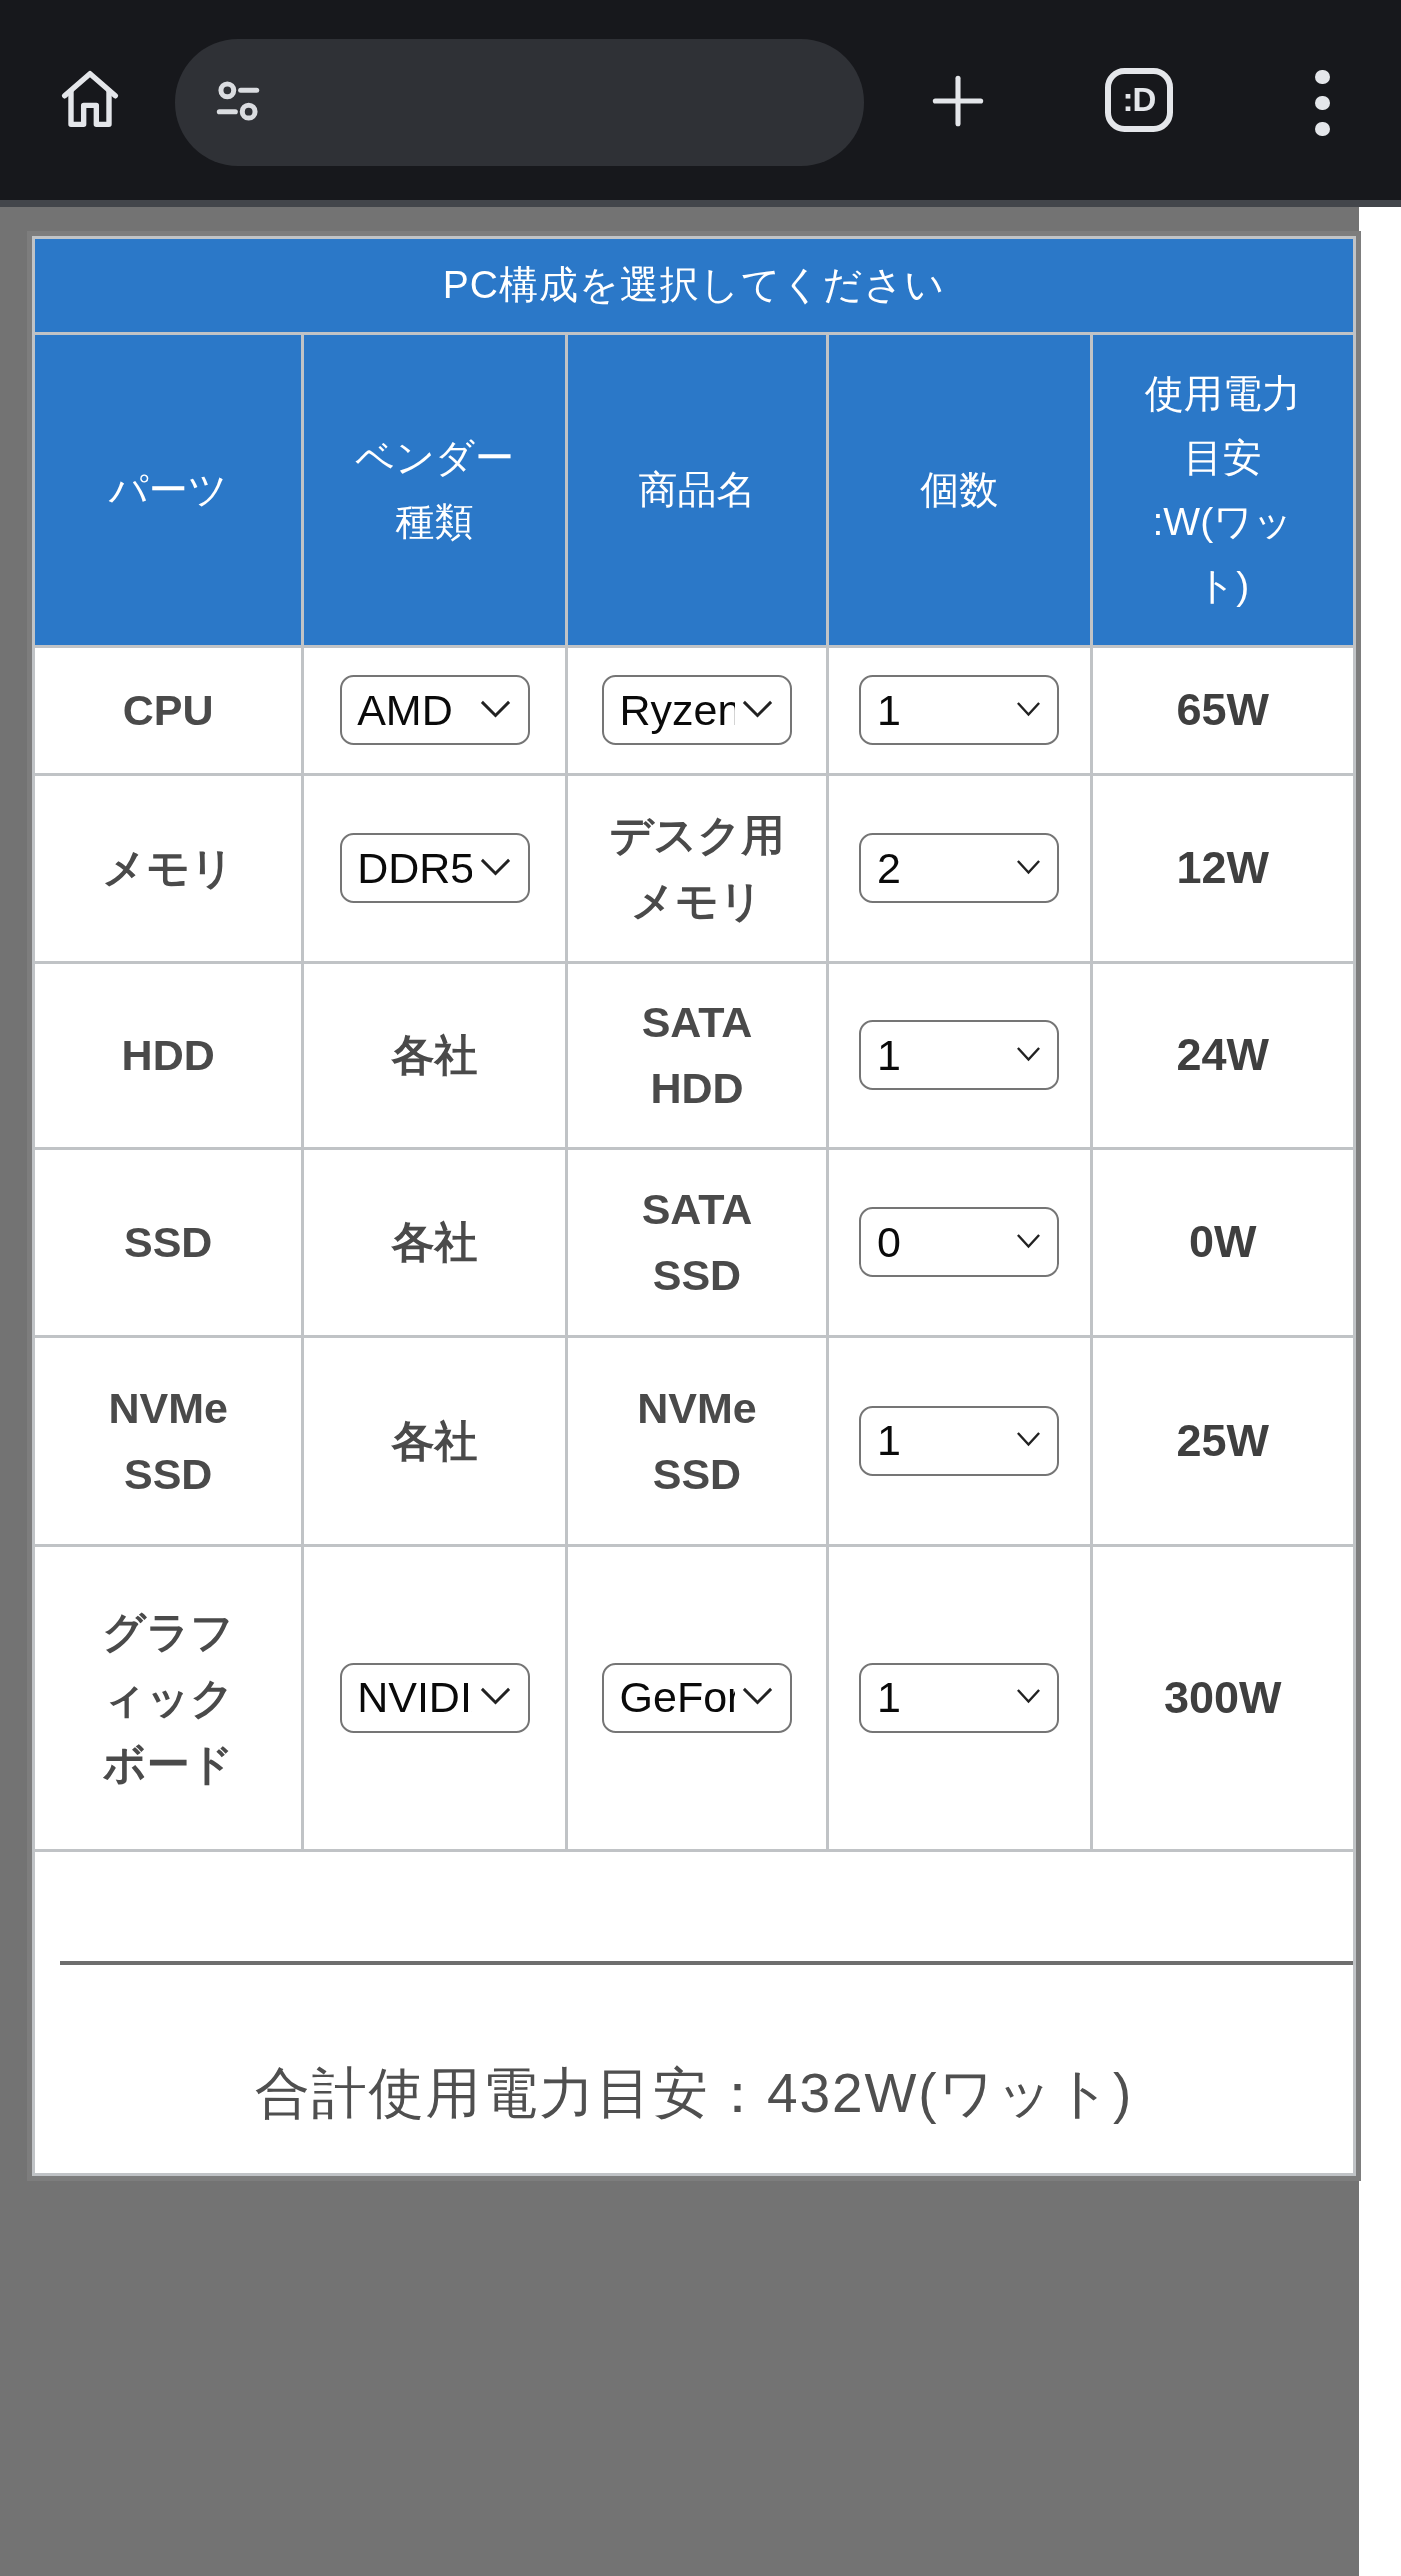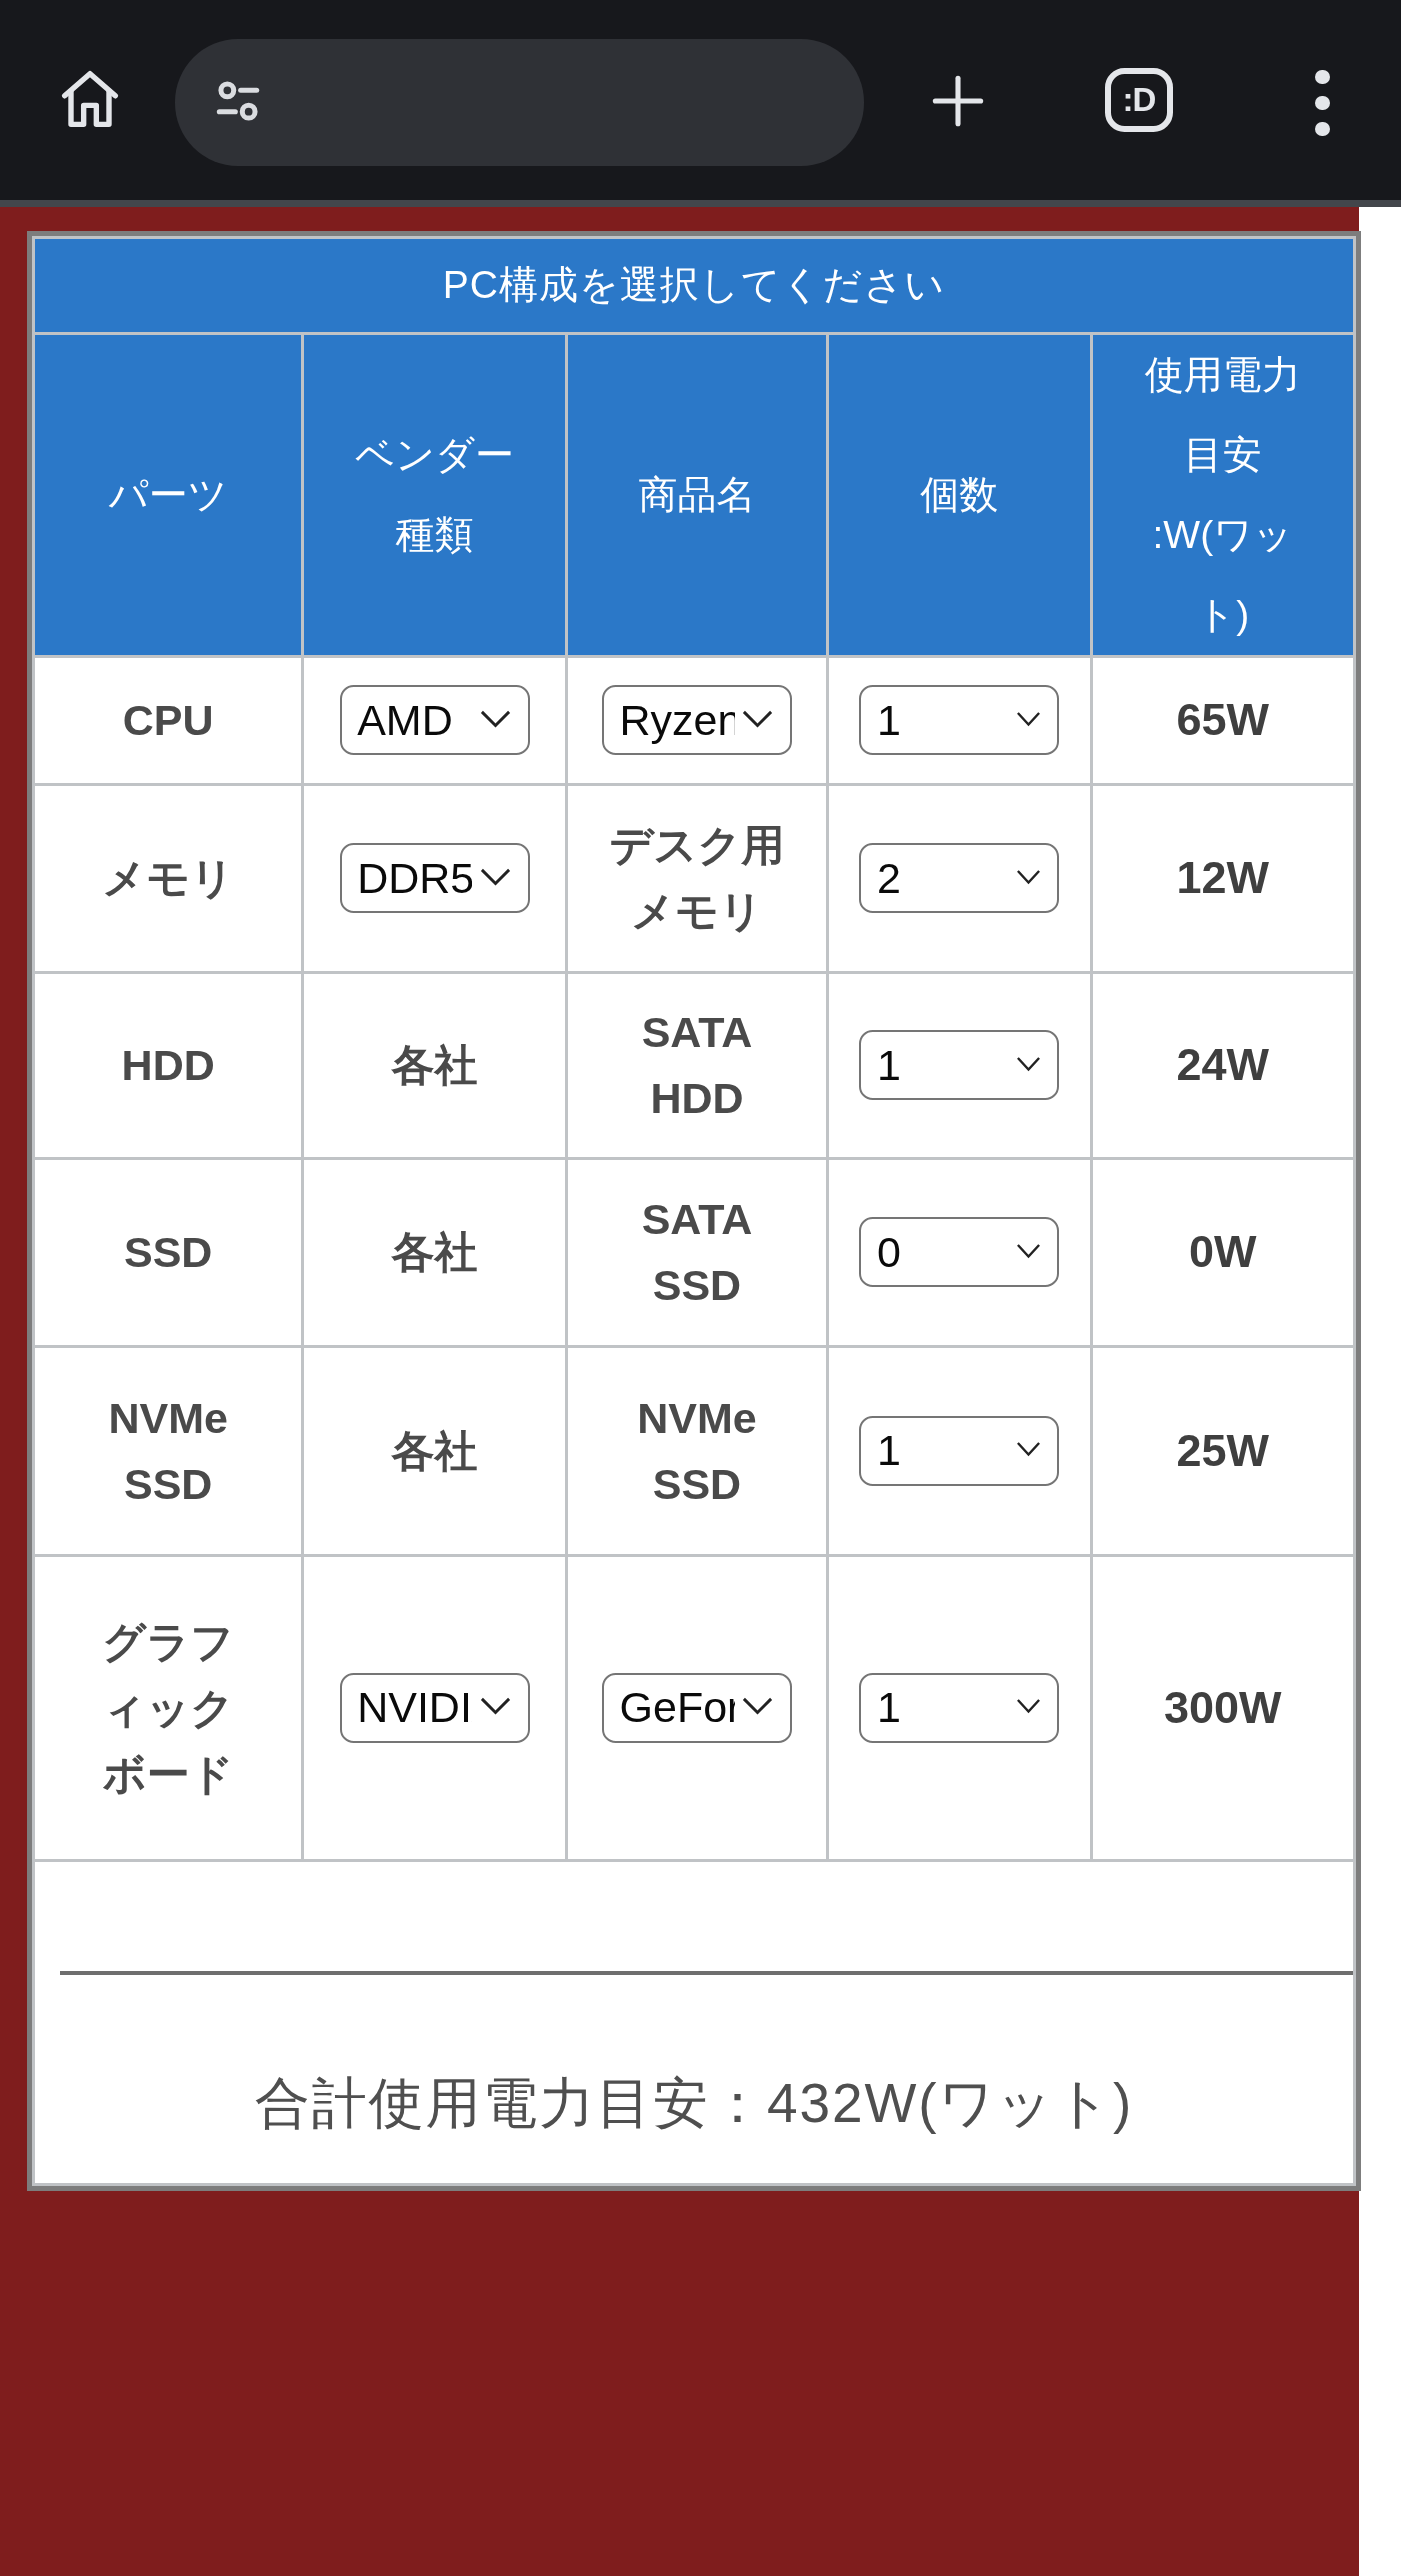--- a/index.html
+++ b/index.html
@@ -21,32 +21,32 @@
   .tabswitch-btn { position:absolute; left:1105px; top:68px; width:68px; height:64px;
     border:6.8px solid #e4e6ea; border-radius:19.5px; display:flex; align-items:center;
     justify-content:center; color:#e4e6ea; font-weight:bold; font-size:33px;
     letter-spacing:-1px; }
   .menu-btn { position:absolute; left:1301px; top:66px; width:43px; height:74px;
     display:flex; flex-direction:column; align-items:center; justify-content:space-between;
     padding:3.9px 0; }
   .menu-btn .dot { width:14.6px; height:14.6px; border-radius:50%; background:#e4e6ea; }
 
   
-  .page { position:relative; width:1359px; height:2370px; background:#7f1d1d; }
+  .page { position:relative; width:1359px; height:2370px; background:#737373; }
   table.pc { border-collapse:separate; border-spacing:3.9px; background:#c0c3c6;
     border:5.8px solid #7d7d7d; table-layout:fixed; width:1334px;
     position:absolute; left:27px; top:24px; }
   col.col-1{width:265px;} col.col-2{width:259px;} col.col-3{width:257px;}
   col.col-4{width:259px;} col.col-5{width:259px;}
   td,th { background:#fff; text-align:center; vertical-align:middle;
     color:#4a4a4a; overflow:hidden; }
   th.title-cell { background:#2b78c8; color:#fff; font-weight:normal;
     font-size:39px; height:93px; letter-spacing:1px; }
   th.head-cell { background:#2b78c8; color:#fff; font-weight:normal;
-    font-size:39px; height:310px; white-space:pre-line; line-height:80px; }
+    font-size:39px; height:310px; white-space:pre-line; line-height:64px; }
   .part-label, .vendor-text, .product-text { font-weight:bold; font-size:43px;
     white-space:pre-line; line-height:66px; color:#4a4a4a; }
   .watt-text { font-weight:bold; font-size:45px; color:#3f3f3f; }
   tr.r-cpu td{height:125px;margin-left:10px;} tr.r-mem td{height:185px;} tr.r-hdd td{height:183px;}
   tr.r-ssd td{height:185px;} tr.r-nvme td{height:206px;} tr.r-gpu td{height:302px;}
   tr.r-dvd td{height:181px;} tr.r-fan td{height:185px;}
 
   
   .sel { display:inline-flex; align-items:center; justify-content:space-between;
     background:#fff; border:2.9px solid #757575; border-radius:13.6px; height:70px;

